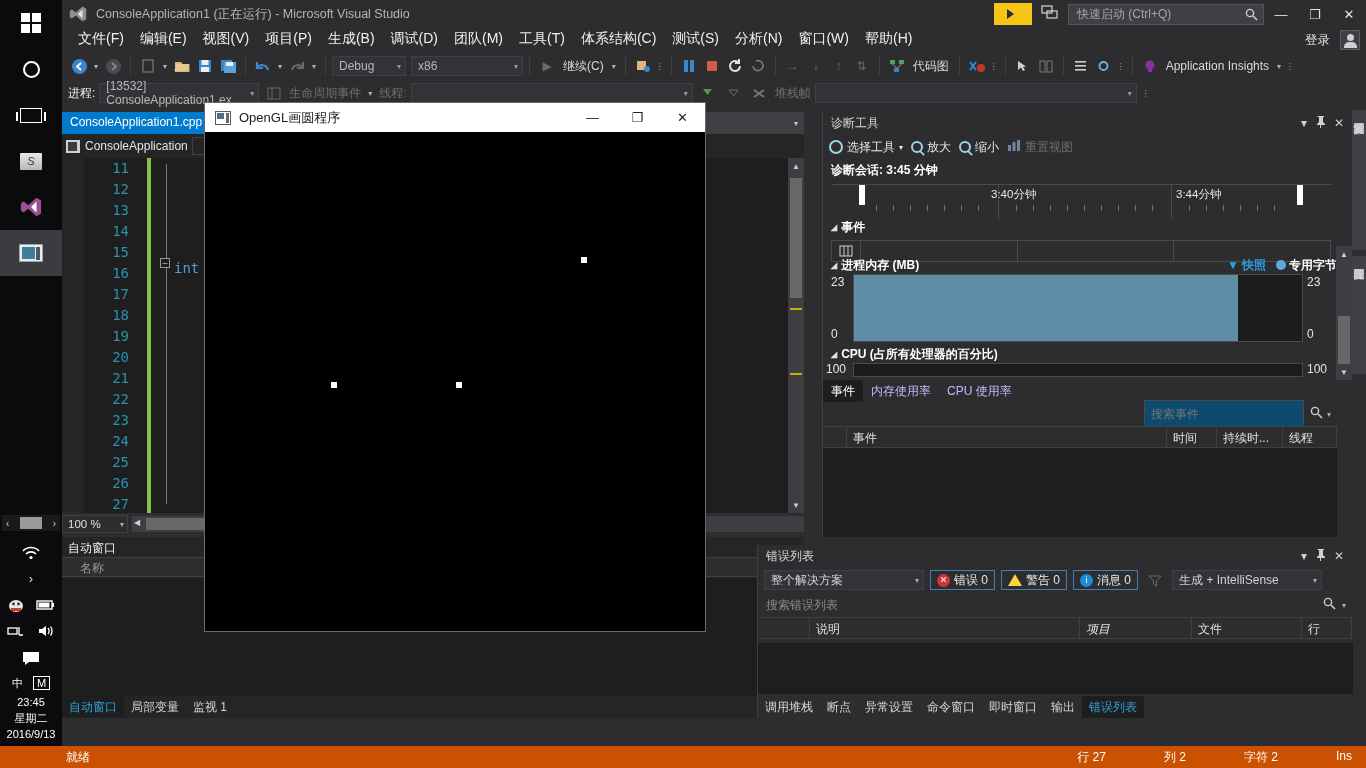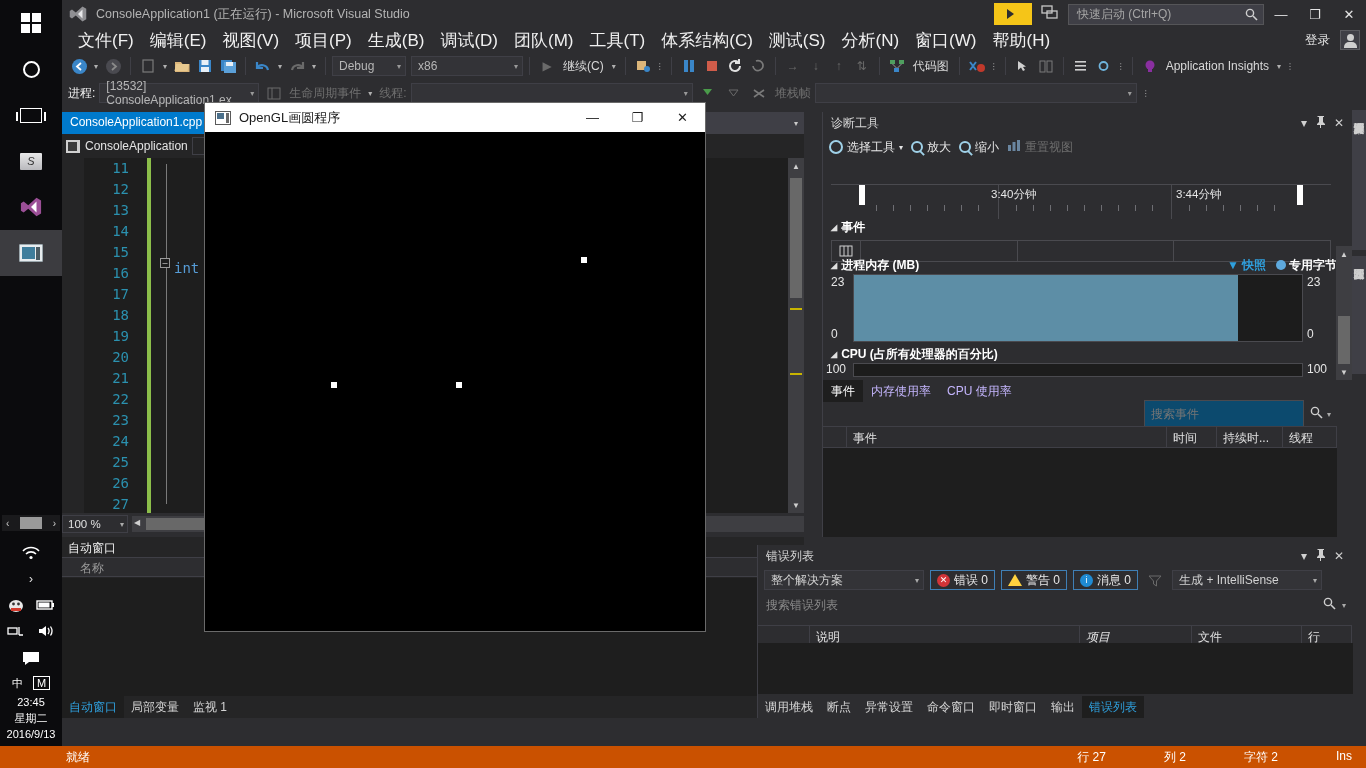--- a/index.html
+++ b/index.html
@@ -57,21 +57,21 @@
   .flag { width:38px; height:22px; background:#f5c518; position:relative; margin-right:8px; }
   .flag:after { content:""; position:absolute; left:13px; top:6px; border-left:7px solid #2d2d30;
      border-top:5px solid transparent; border-bottom:5px solid transparent; }
   .feedback-ico { width:22px; height:20px; position:relative; margin-right:6px; }
   .qsearch { width:196px; height:21px; background:#3f3f46; border:1px solid #555558; position:relative;
      display:flex; align-items:center; color:#a5a5a5; font-size:12px; padding:0 20px 0 8px; }
   .qsearch .mag { position:absolute; right:5px; top:3px; color:#cfcfcf; }
   .wbtn { width:34px; height:28px; display:flex; align-items:center; justify-content:center;
      color:#e4e4e4; font-size:13px; }
 
-  .menubar { height:24px; display:flex; align-items:center; padding-left:8px; color:#f0f0f0; font-size:17px; }
+  .menubar { height:24px; display:flex; padding-left:8px; color:#f0f0f0; font-size:14px; }
   .menubar .mi { padding:2px 8px; }
   .menu-right { position:absolute; right:6px; top:30px; display:flex; align-items:center; gap:10px; }
   .signin { color:#e6e6e6; font-size:12.5px; }
   .acct-ico { width:20px; height:20px; background:#3f3f46; border:1px solid #5b5b60; position:relative; }
   .acct-ico:before{content:"";position:absolute;left:6px;top:3px;width:7px;height:7px;border-radius:50%;background:#cfcfcf;}
   .acct-ico:after{content:"";position:absolute;left:3px;top:11px;width:13px;height:6px;border-radius:5px 5px 0 0;background:#cfcfcf;}
 
   .toolbar { height:28px; display:flex; align-items:center; padding-left:6px; gap:1px; }
   .tsep { width:1px; height:18px; background:#3f3f46; margin:0 5px; }
   .tbtn { width:22px; height:22px; display:flex; align-items:center; justify-content:center; color:#c8c8c8; }
@@ -195,21 +195,21 @@
   .chip { height:20px; border:1px solid #3f7fb5; background:#2d2d30; display:flex; align-items:center;
      gap:4px; padding:0 6px; font-size:12px; color:#e8e8e8; }
   .ico-err { width:13px;height:13px;border-radius:50%;background:#d13438;color:#fff;font-size:9px;
      display:flex;align-items:center;justify-content:center; }
   .ico-warn { width:0;height:0;border-left:7px solid transparent;border-right:7px solid transparent;
      border-bottom:12px solid #ffd23f; position:relative; }
   .ico-info { width:13px;height:13px;border-radius:50%;background:#1f8bd4;color:#fff;font-size:9px;
      display:flex;align-items:center;justify-content:center; }
   .el-search { height:24px; display:flex; align-items:center; color:#8a8a8a; font-size:12px; padding-left:8px; }
   .el-head { height:22px; background:#2d2d30; border-top:1px solid #3f3f46; border-bottom:1px solid #3f3f46;
-     display:flex; color:#e0e0e0; font-size:12px;margin-top:8px; }
+     display:flex; color:#e0e0e0; font-size:12px; }
   .el-body { position:absolute; left:0; top:98px; width:595px; bottom:24px; background:#1e1e1e; }
   .el-btabs { position:absolute; left:0; bottom:0; height:22px; display:flex; align-items:center; }
 
   
   .vtabs { position:absolute; right:0; top:110px; width:14px; height:290px; background:#2d2d30; }
   .vtab { width:14px; background:#3f3f46; margin-bottom:6px; color:#d0d0d0; font-size:11px;
      writing-mode:vertical-rl; text-orientation:upright; letter-spacing:0px; padding:4px 0; }
 
   
   .status { position:absolute; left:0; bottom:0; width:1366px; height:22px; background:#ca5100;
@@ -704,20 +704,21 @@
             <svg width="14" height="13">
                 <rect x="1" y="6" width="3" height="6" fill="#6a86a0"></rect>
                 <rect x="5.5" y="3" width="3" height="9" fill="#6a86a0"></rect>
                 <rect x="10" y="1" width="3" height="11" fill="#6a86a0"></rect>
               </svg>
           </span>
           <span>重置视图</span>
         </span>
       </div>
 
+      <div class="diag-session">诊断会话: 3:45 分钟</div>
 
       <div class="timeline">
         <div class="tl-track">
           <div class="tl-marker" style="left:28px;"></div>
           <div class="tl-tick" style="left:167px;"></div>
           <div class="tl-label" style="left:160px;">3:40分钟</div>
           <div class="tl-tick" style="left:340px;"></div>
           <div class="tl-label" style="left:345px;">3:44分钟</div>
           <div class="tl-marker" style="left:466px;"></div>
           <div class="tl-minitick" style="left:45px;"></div>

